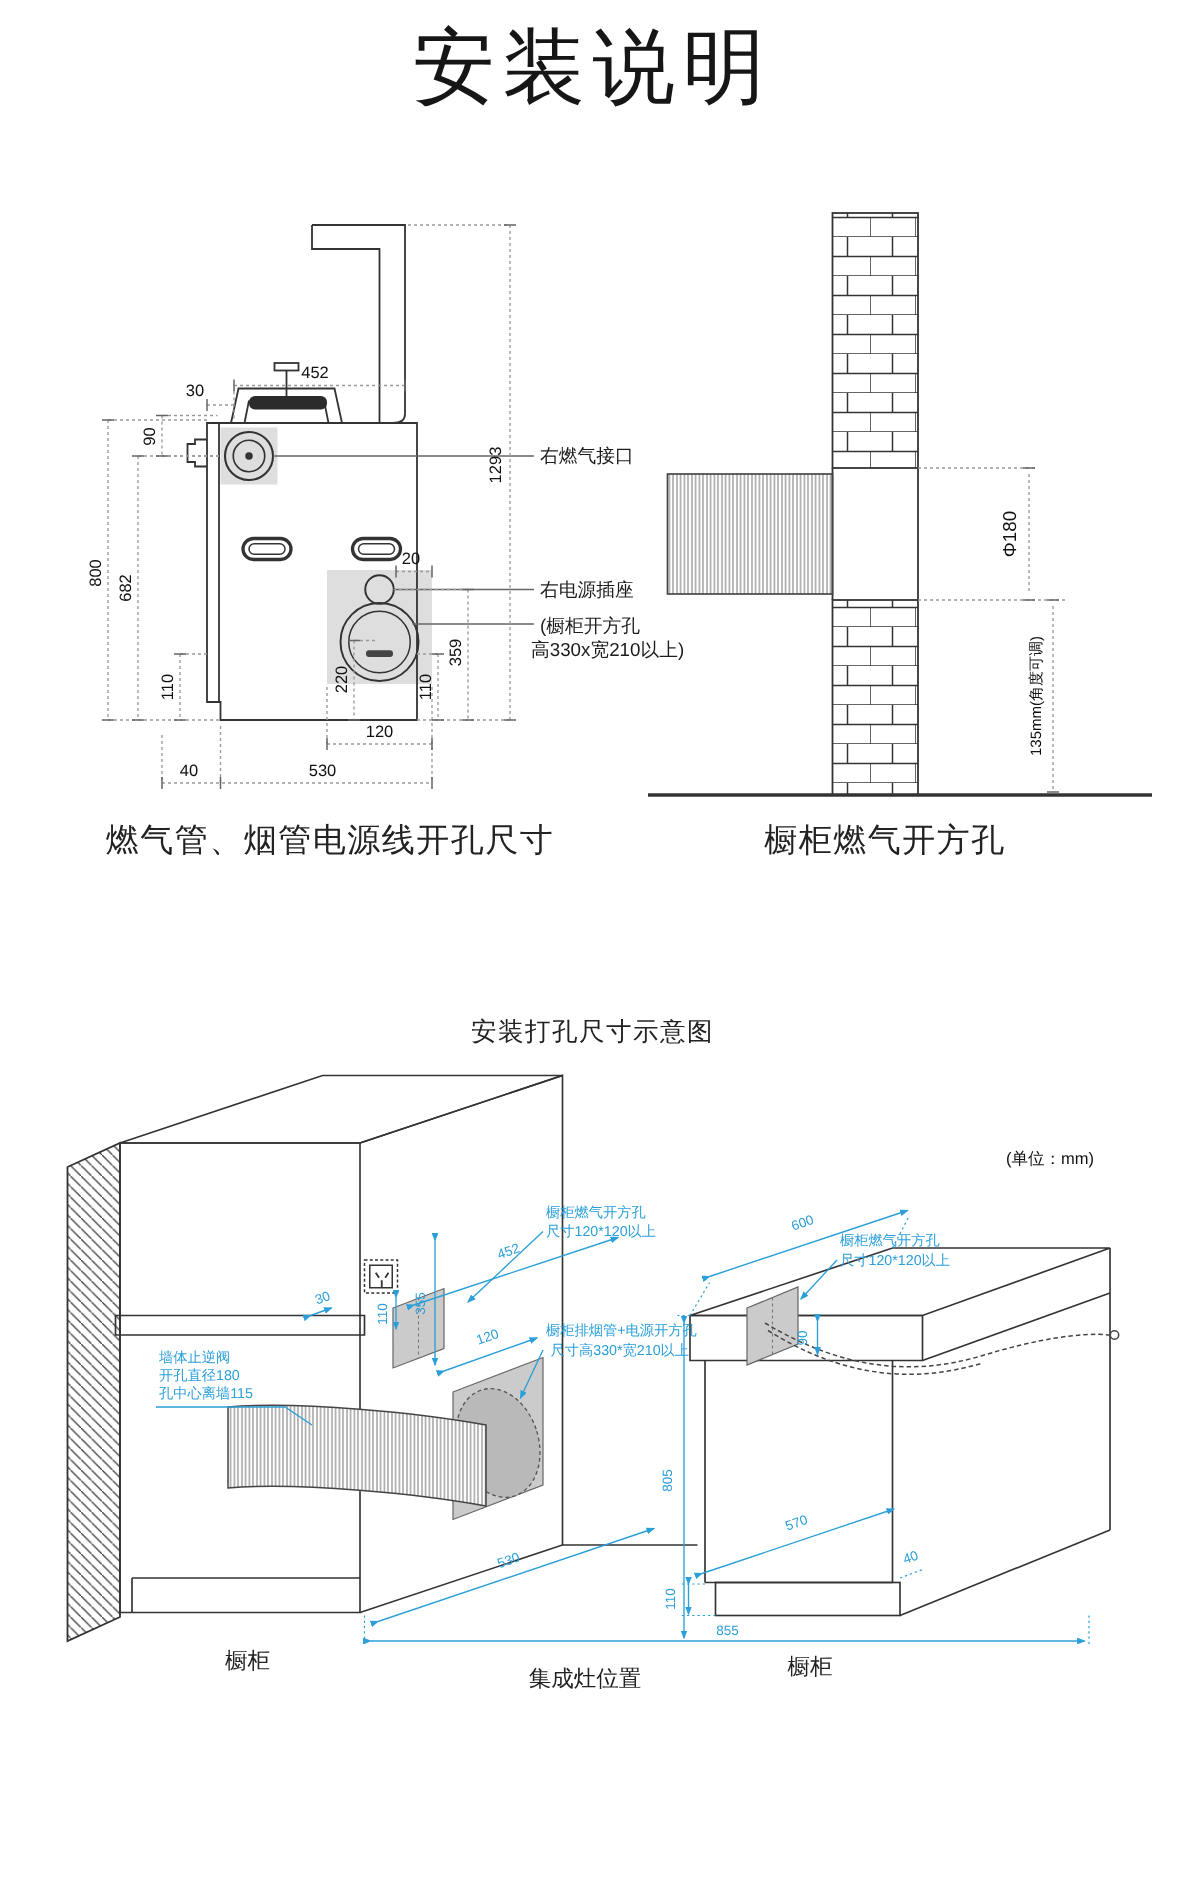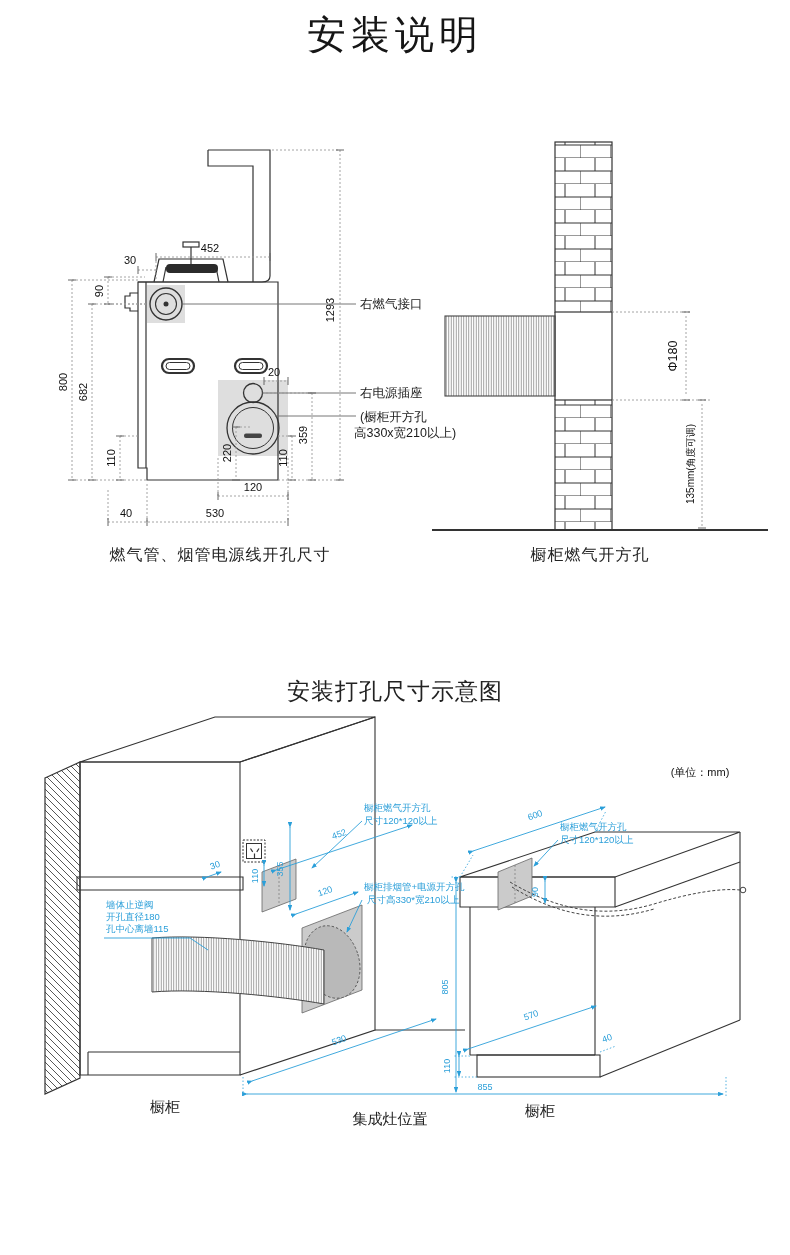--- a/index.html
+++ b/index.html
@@ -1,22 +1,22 @@
 <!DOCTYPE html>
 <html><head>
 <meta charset="utf-8">
 <style>
   html,body{margin:0;padding:0;background:#ffffff;}
   body{width:790px;height:1255px;position:relative;font-family:"Liberation Sans",sans-serif;color:#1c1c1c;overflow:hidden;}
   .abs{position:absolute;}
-  #main-title{top:8px;left:0;width:790px;text-align:center;font-size:39px;font-weight:300;letter-spacing:5px;color:#161616;}
-  .fig-caption{top:545px;font-size:16px;font-weight:500;letter-spacing:1px;text-align:center;color:#222;}
+  #main-title{top:8px;left:0;width:790px;text-align:center;font-size:55px;font-weight:300;letter-spacing:5px;color:#161616;}
+  .fig-caption{top:545px;font-size:22px;font-weight:500;letter-spacing:1px;text-align:center;color:#222;}
   #caption-1{left:55px;width:330px;}
   #caption-2{left:465px;width:250px;}
-  #fig3-title{top:676px;left:0;width:790px;text-align:center;font-size:23px;font-weight:500;letter-spacing:1px;color:#222;}
+  #fig3-title{top:676px;left:0;width:790px;text-align:center;font-size:17px;font-weight:500;letter-spacing:1px;color:#222;}
   svg{position:absolute;overflow:visible;}
   svg text{font-family:"Liberation Sans",sans-serif;}
   .dimtxt{font-size:11px;fill:#111;}
   .calltxt{font-size:12.5px;fill:#1c1c1c;}
   .bluetxt{font-size:9px;fill:#2b9fd9;}
   .bluecall{font-size:9.5px;fill:#2b9fd9;}
   .blklbl{font-size:15px;fill:#222;}
 </style>
 </head>
 <body>

